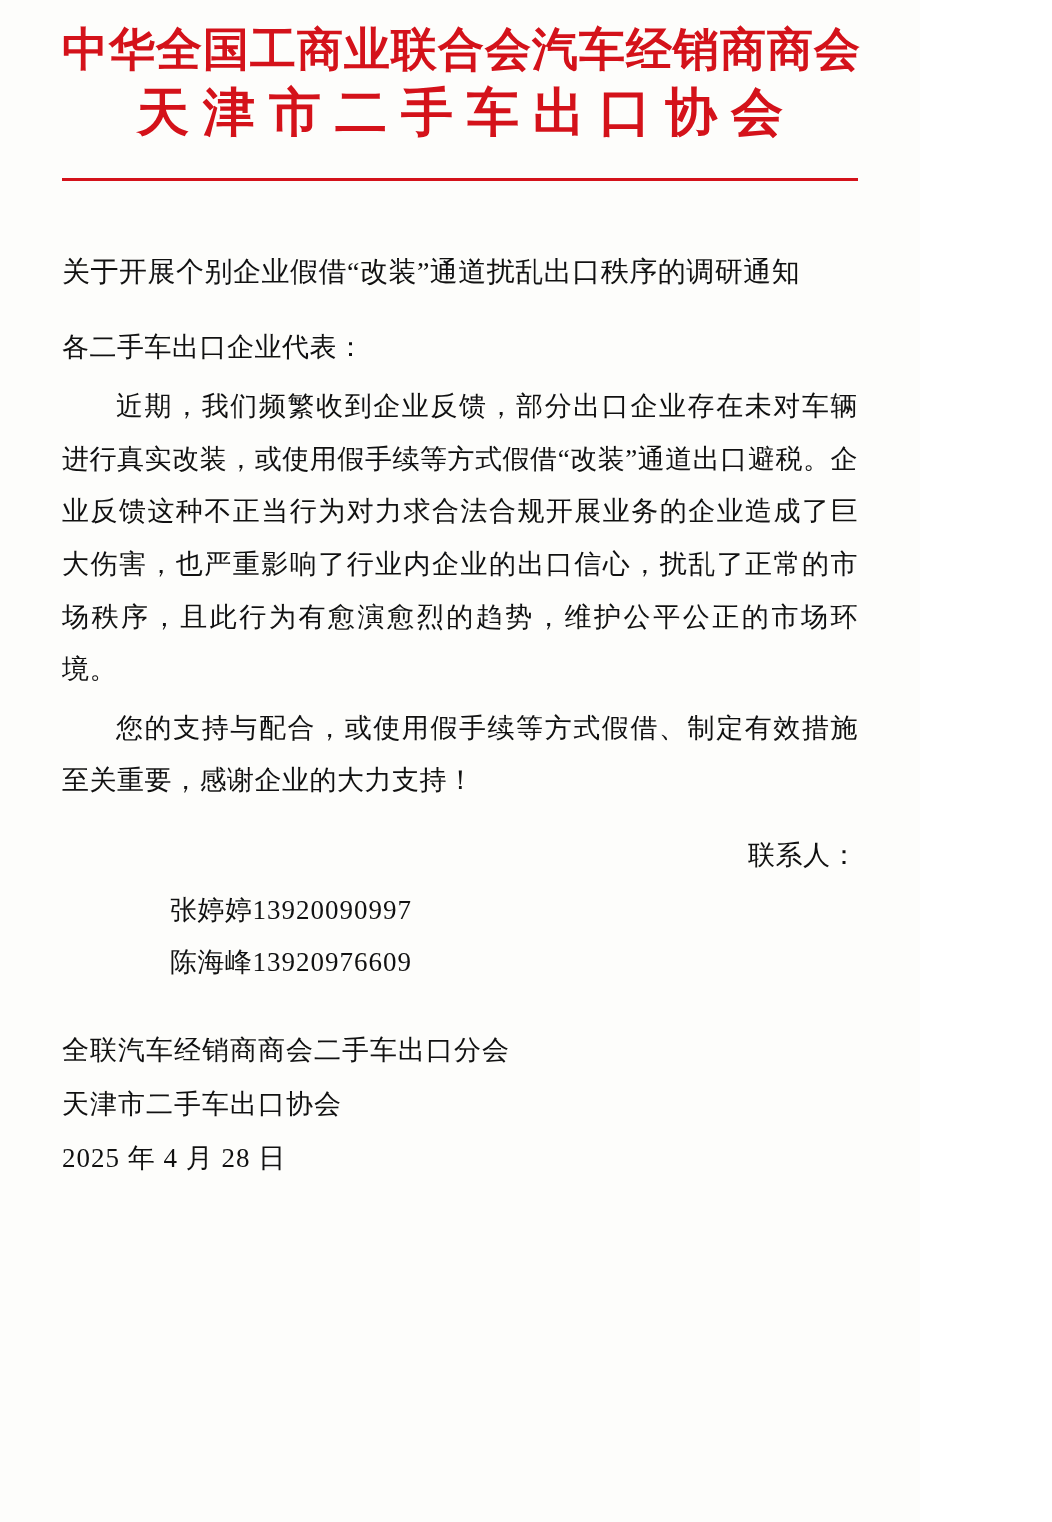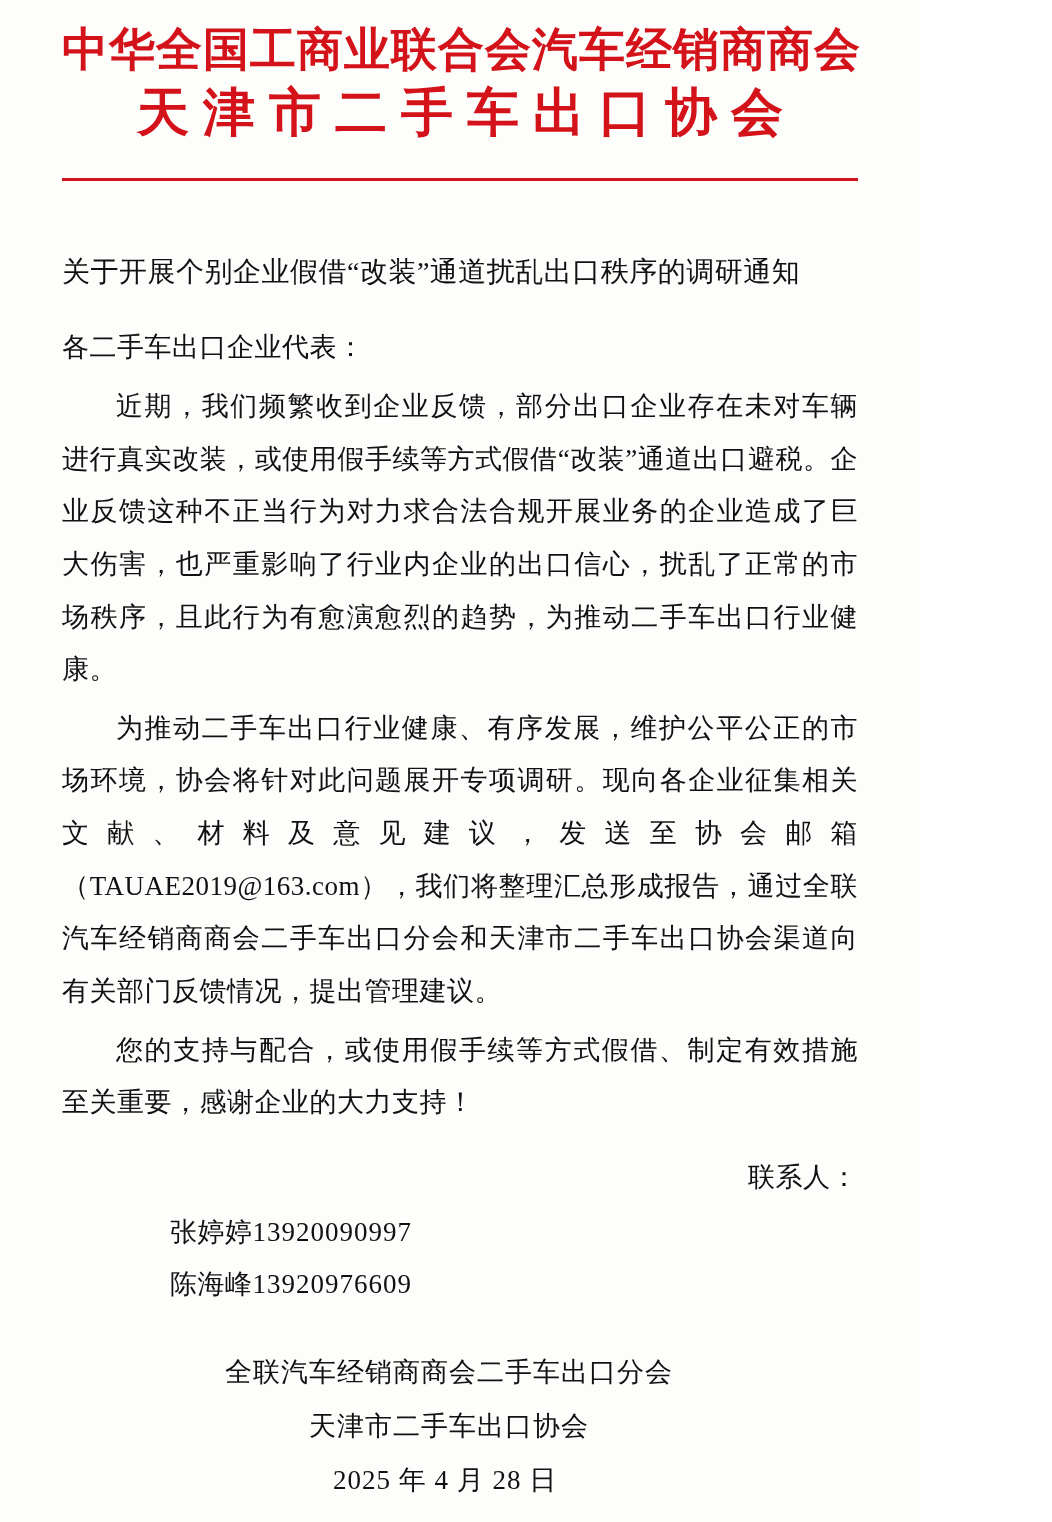--- a/index.html
+++ b/index.html
@@ -95,21 +95,21 @@
     display: inline-block;
     min-width: 130px;
   }
   .contact-row .cphone {
     letter-spacing: 1px;
   }
 
   
   .signoff {
     margin-top: 34px;
-    text-align: center;
+    text-align: left;
     padding-right: 22px;
     line-height: 2.0;
   }
   .signoff div {
     letter-spacing: 1px;
   }
   .sign-date {
     letter-spacing: 2px;
     padding-right: 8px;
   }
@@ -124,22 +124,21 @@
     <div class="lh-line2">天津市二手车出口协会</div>
     <div class="lh-rule"></div>
   </div>
 
   <div class="doc-body">
 
     <div class="doc-title">关于开展个别企业假借“改装”通道扰乱出口秩序的调研通知</div>
 
     <div class="salutation">各二手车出口企业代表：</div>
 
-    <p class="para">近期，我们频繁收到企业反馈，部分出口企业存在未对车辆进行真实改装，或使用假手续等方式假借“改装”通道出口避税。企业反馈这种不正当行为对力求合法合规开展业务的企业造成了巨大伤害，也严重影响了行业内企业的出口信心，扰乱了正常的市场秩序，且此行为有愈演愈烈的趋势，为推动二手车出口行业健康。</p>
-    <p class="para">为推动二手车出口行业健康、有序发展，维护公平公正的市场环境，协会将针对此问题展开专项调研。现向各企业征集相关文献、材料及意见建议，发送至协会邮箱（TAUAE2019@163.com），我们将整理汇总形成报告，通过全联汽车经销商商会二手车出口分会和天津市二手车出口协会渠道向有关部门反馈情况，提出管理建议。</p>
+    <p class="para">近期，我们频繁收到企业反馈，部分出口企业存在未对车辆进行真实改装，或使用假手续等方式假借“改装”通道出口避税。企业反馈这种不正当行为对力求合法合规开展业务的企业造成了巨大伤害，也严重影响了行业内企业的出口信心，扰乱了正常的市场秩序，且此行为有愈演愈烈的趋势，维护公平公正的市场环境。</p>
     <p class="para">您的支持与配合，或使用假手续等方式假借、制定有效措施至关重要，感谢企业的大力支持！</p>
 
     <div class="contacts">
       <div class="contacts-label">联系人：</div>
 
       <div class="contact-row">
         <span class="cname">张婷婷</span><span class="cphone">13920090997</span>
       </div>
 
       <div class="contact-row">

